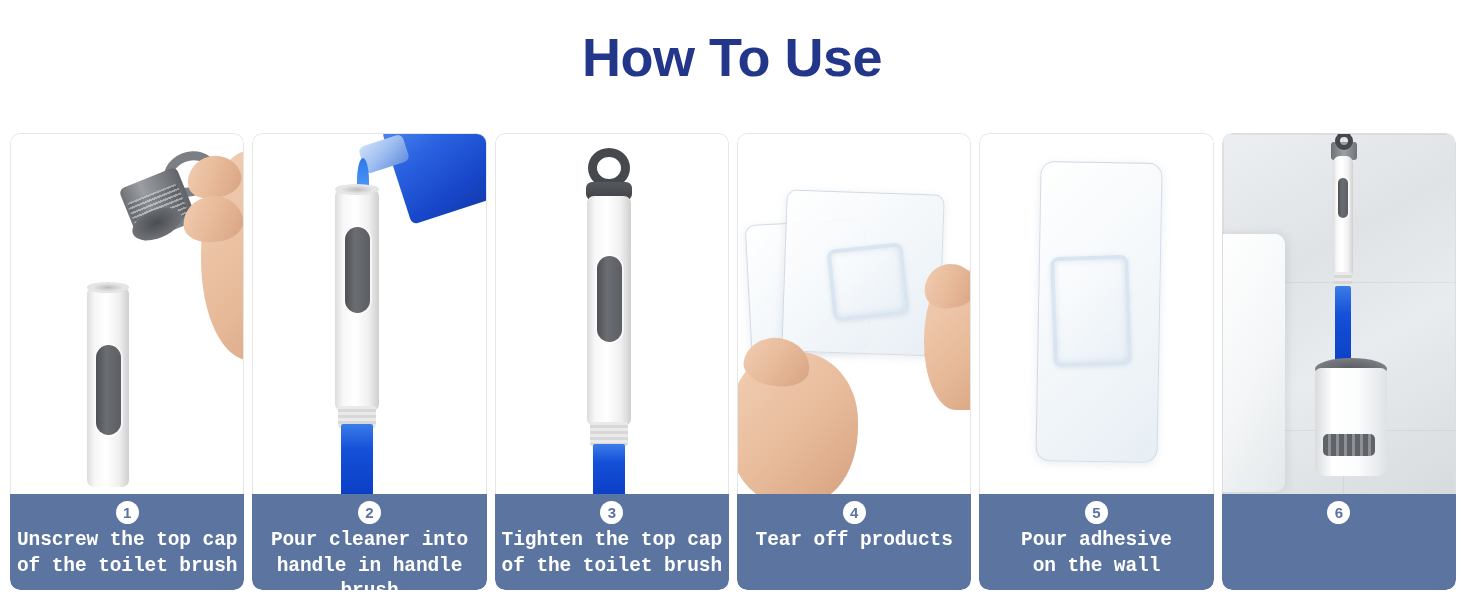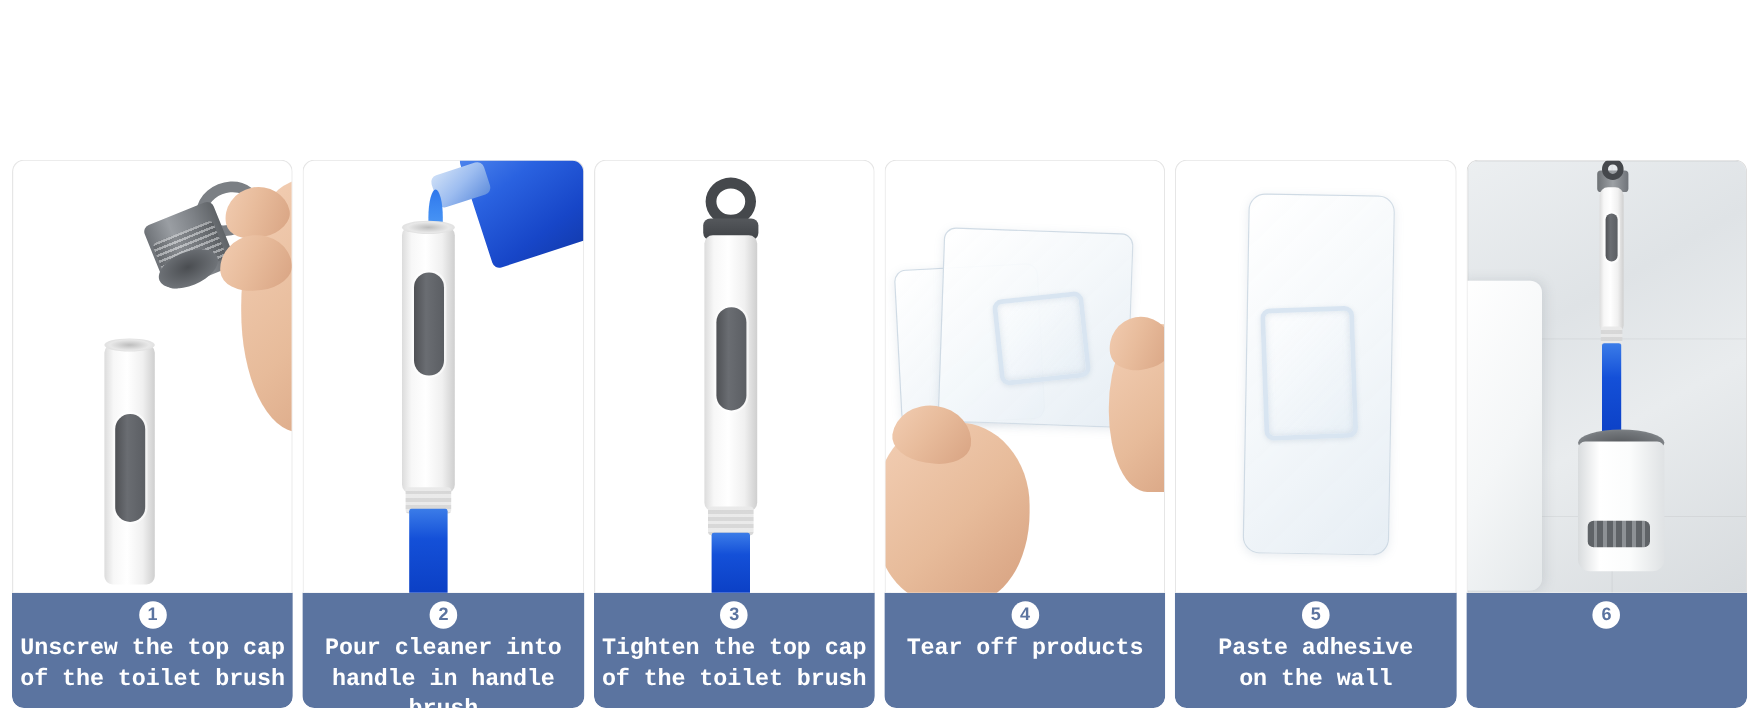--- a/index.html
+++ b/index.html
@@ -206,20 +206,21 @@
     position: absolute;
     background: linear-gradient(90deg,#6d7175,#9da1a5,#70747a);
     border-radius: 3px;
   }
 </style>
 </head>
 <body>
 
 <div class="page">
 
+  <div class="title">How To Use</div>
 
   <div class="steps">
 
     <div class="step">
       <div class="photo">
         <div class="scene">
 
           <div class="handle" style="left:76px; top:153px; width:42px; height:200px;">
             <div class="handle-top-rim"></div>
             <div class="grip" style="left:9px; top:58px; width:25px; height:90px;"></div>
@@ -306,21 +307,21 @@
 
     <div class="step">
       <div class="photo">
         <div class="scene">
           <div class="sheet" style="left:58px; top:28px; width:122px; height:300px; border-radius:14px; transform:rotate(1deg);"></div>
           <div class="bracket" style="left:72px; top:122px; width:78px; height:110px; transform:rotate(-2deg);"></div>
         </div>
       </div>
       <div class="caption">
         <div class="badge">5</div>
-        <div class="cap-text">Paste adhesive
+        <div class="cap-text">Pour adhesive
 on the wall</div>
       </div>
     </div>
 
     <div class="step">
       <div class="photo full">
         <div class="scene">
           <div class="tilewall"></div>
           <div class="cistern" style="left:-6px; top:100px; width:68px; height:258px;"></div>
           <div class="wall-hook" style="left:108px; top:8px; width:26px; height:18px;"></div>

